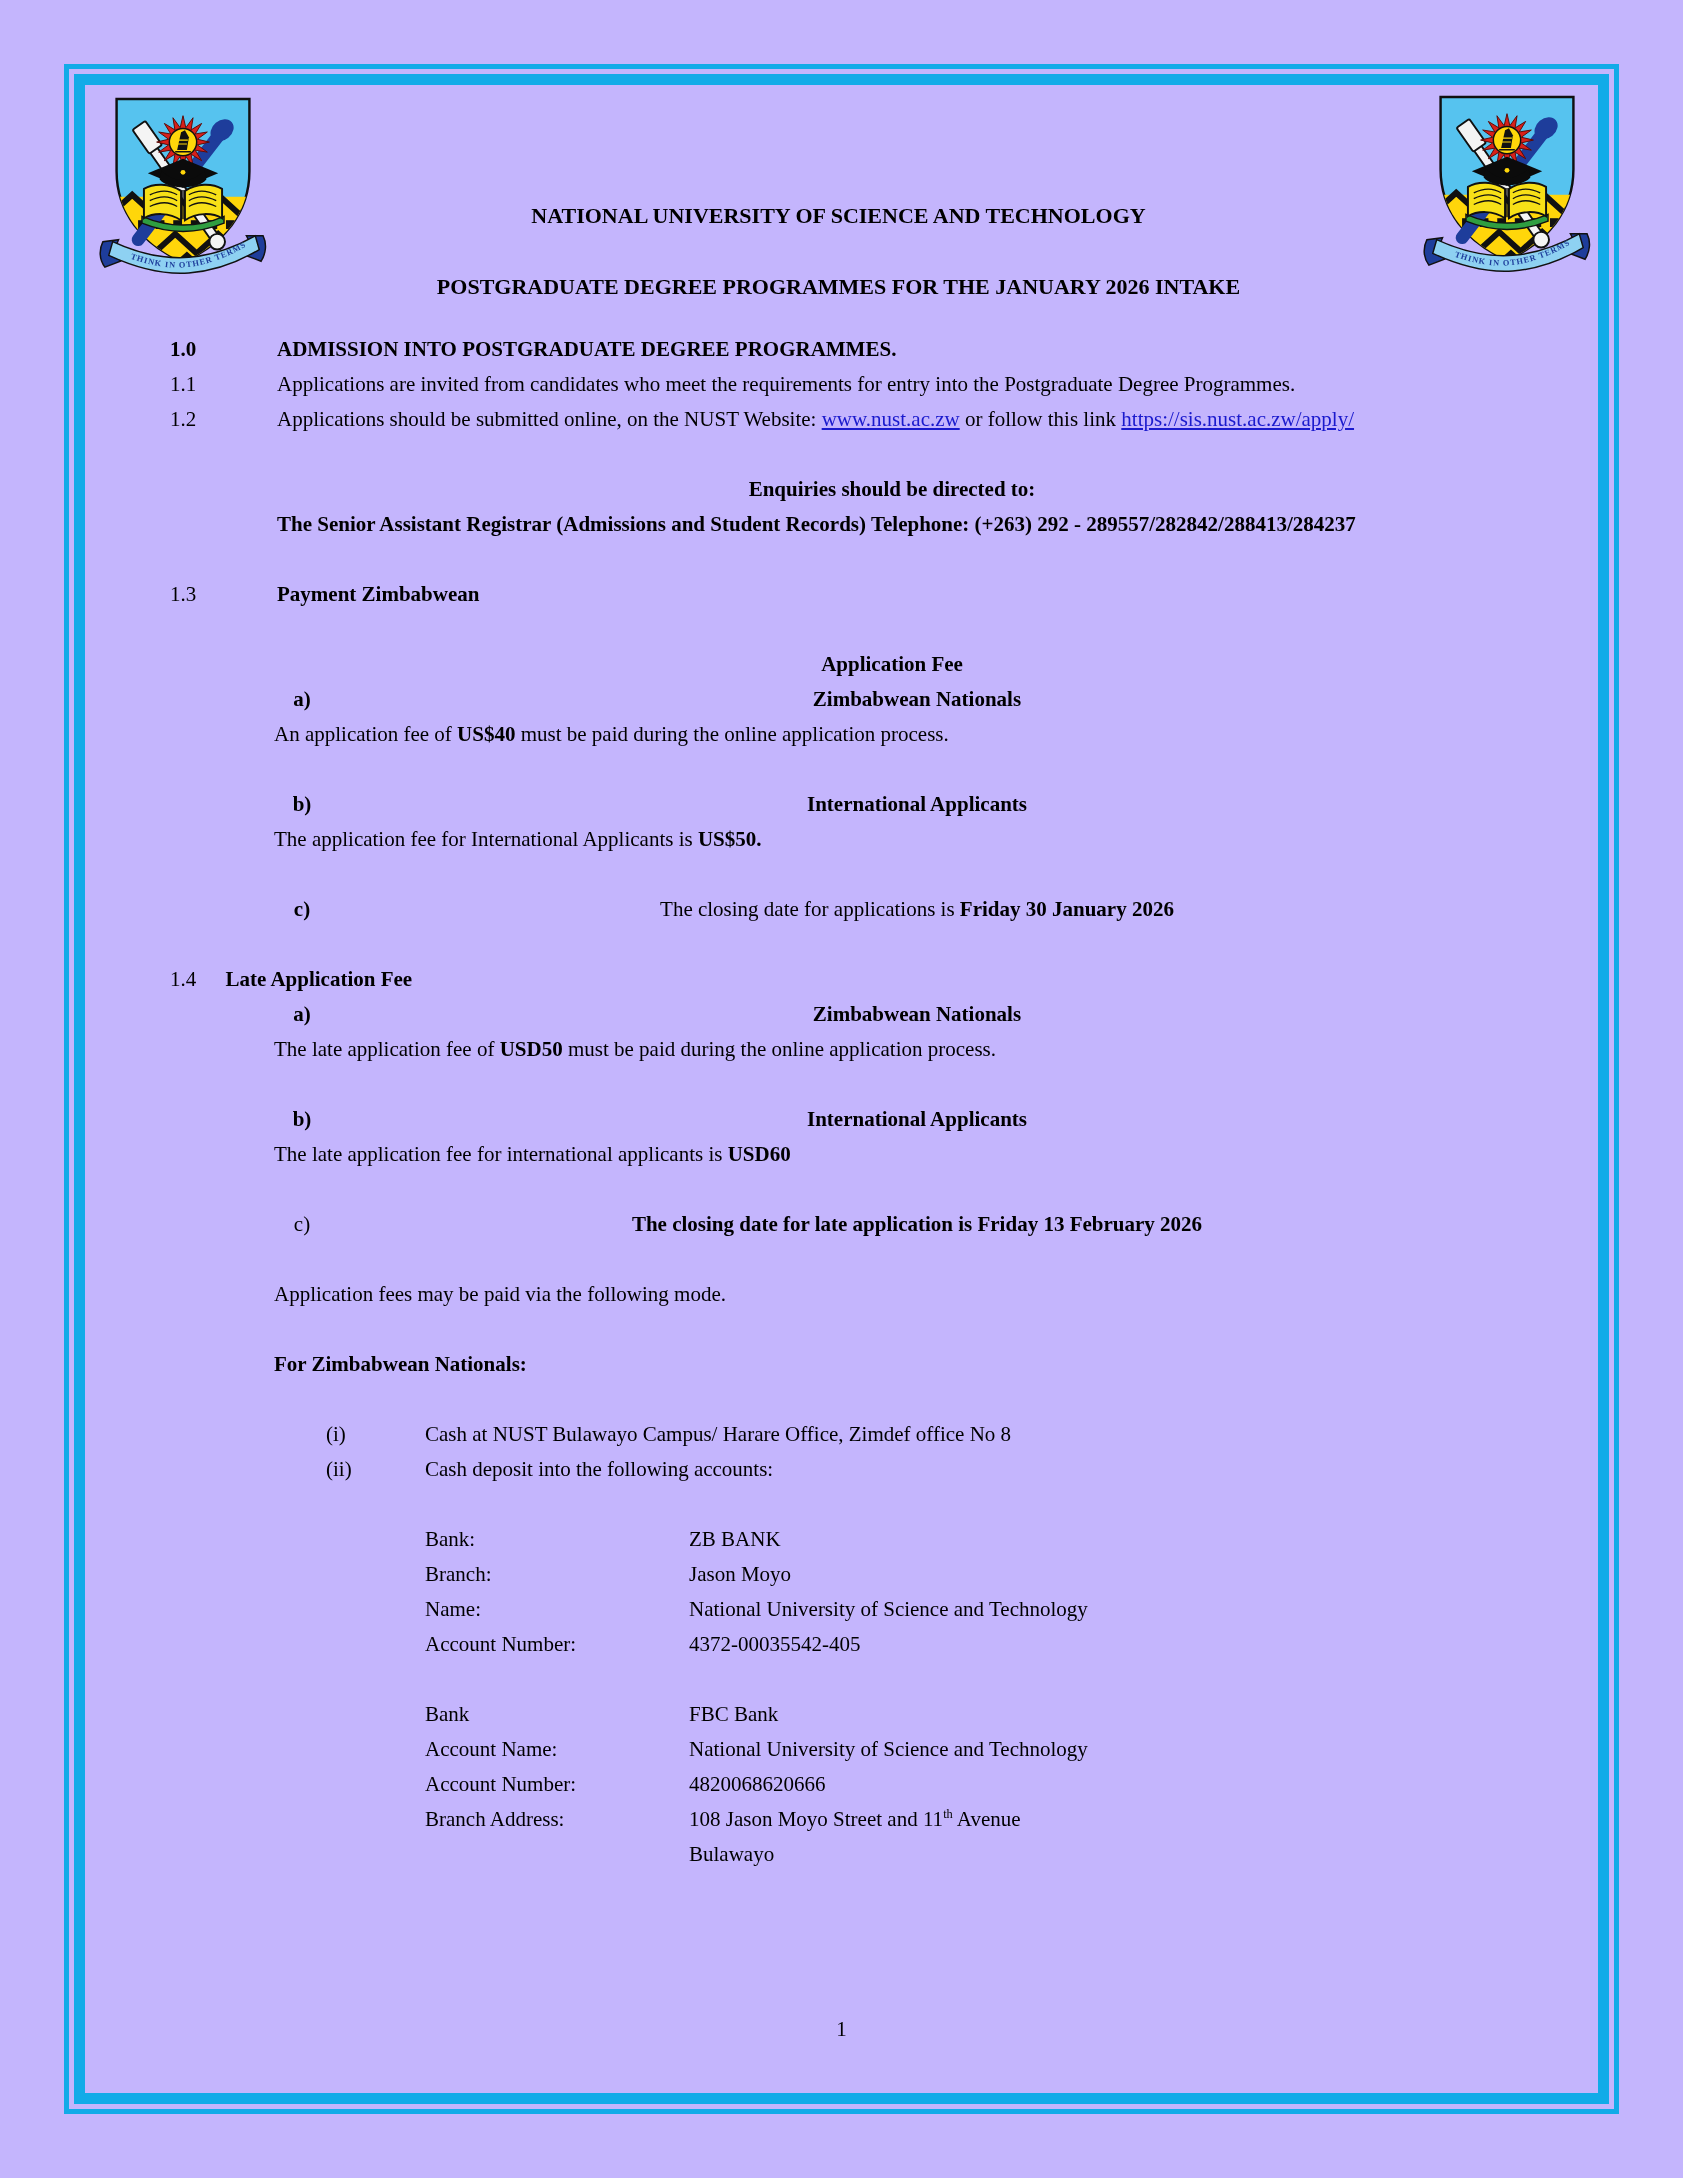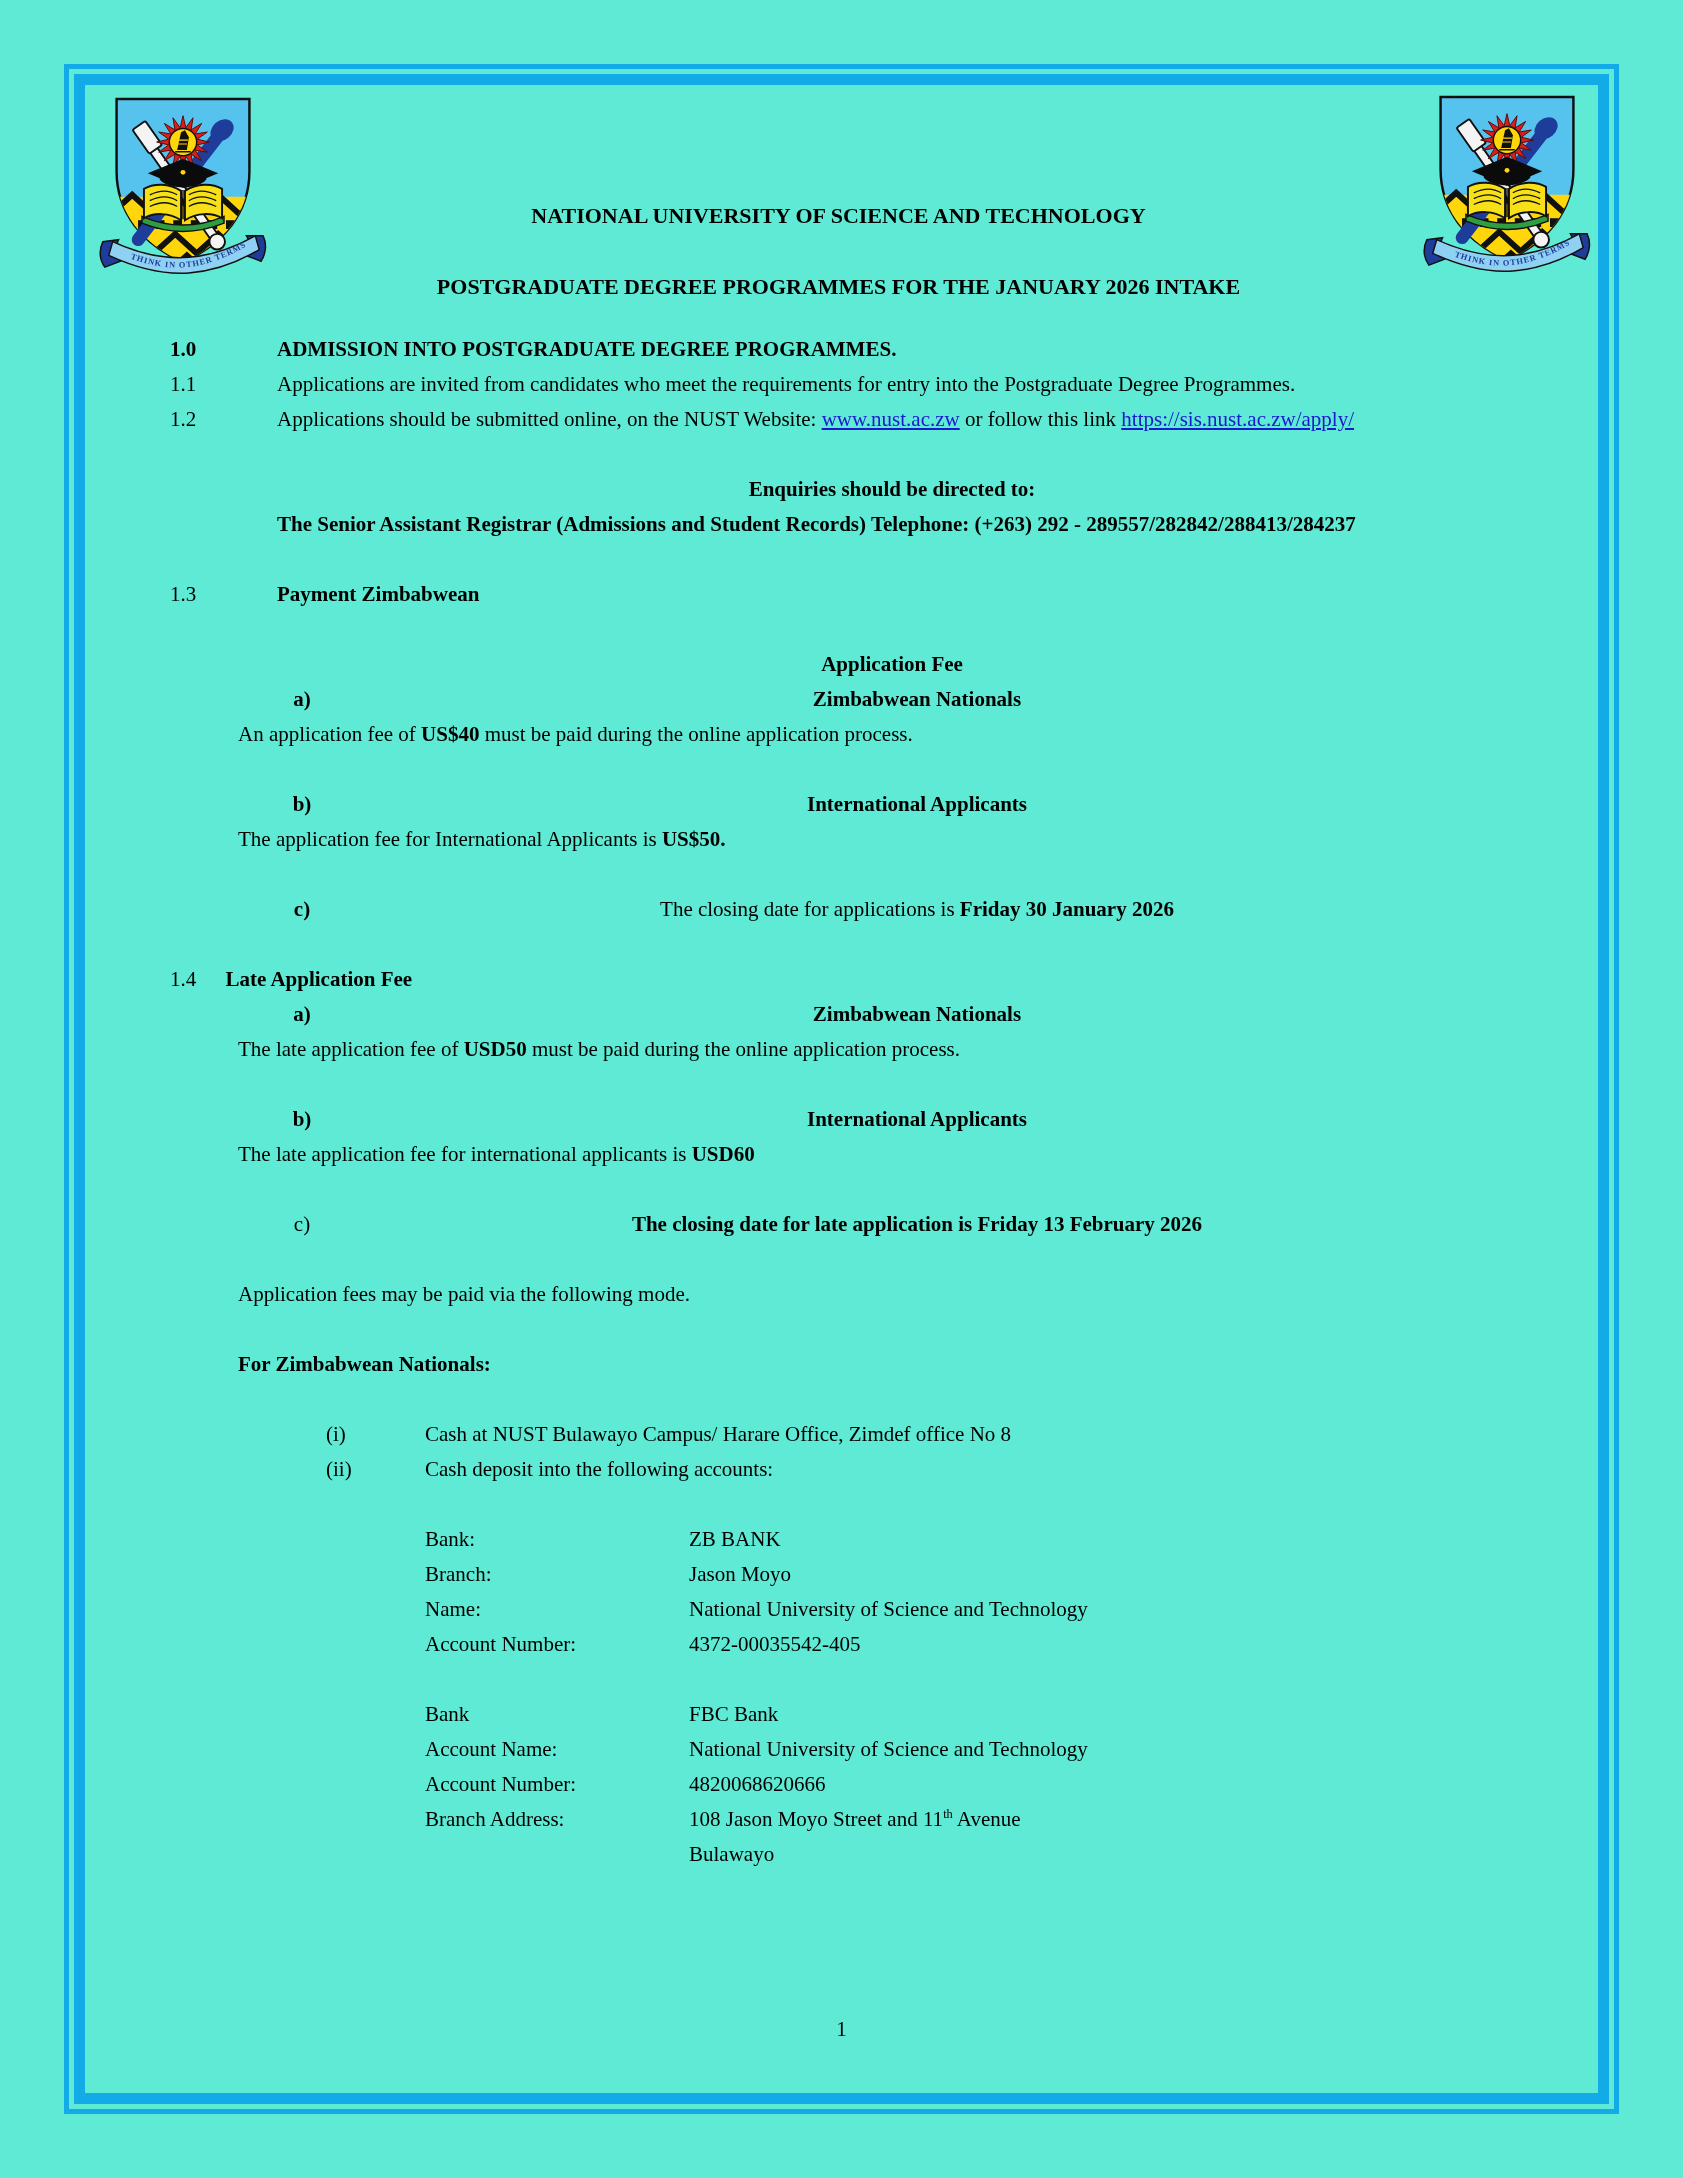--- a/index.html
+++ b/index.html
@@ -1,30 +1,30 @@
 <!DOCTYPE html>
 <html><head>
 <meta charset="utf-8">
 <style>
   html,body{margin:0;padding:0;background:#ffffff;}
-  .page{position:relative;width:1683px;height:2178px;background:#5eead4;overflow:hidden;
+  .page{position:relative;width:1683px;height:2178px;background:#c4b5fd;overflow:hidden;
         font-family:"Liberation Serif","DejaVu Serif",serif;color:#000;}
   .border-outer{position:absolute;inset:64px;border:5px solid #12ABE8;pointer-events:none;}
   .border-inner{position:absolute;inset:74px;border:11px solid #12ABE8;pointer-events:none;}
   .logo{position:absolute;width:168px;height:190px;}
   .logo-left{left:99px;top:92px;}
   .logo-right{left:1423px;top:90px;}
   .content{position:absolute;left:170px;top:0;width:1337px;font-size:21px;line-height:35px;}
   h1,h2{margin:0;font-size:22px;font-weight:bold;text-align:center;line-height:35px;}
   h1{margin-top:198px;}
   h2{margin-top:36px;}
   .row{display:flex;}
   .num{flex:0 0 107px;}
   .sub{margin-left:107px;text-align:center;}
-  .sub2{margin-left:68px;}
+  .sub2{margin-left:104px;}
   .marker{flex:0 0 50px;}
   .roman{margin-left:156px;}
   .marker-r{flex:0 0 99px;}
   .bank{margin-left:255px;gap:12px;}
   .label{flex:0 0 252px;}
   .gap{margin-top:35px;}
   .mt28{margin-top:28px;}
   .b{font-weight:bold;}
   .just{text-align:justify;}
   .body{flex:1 1 auto;}

